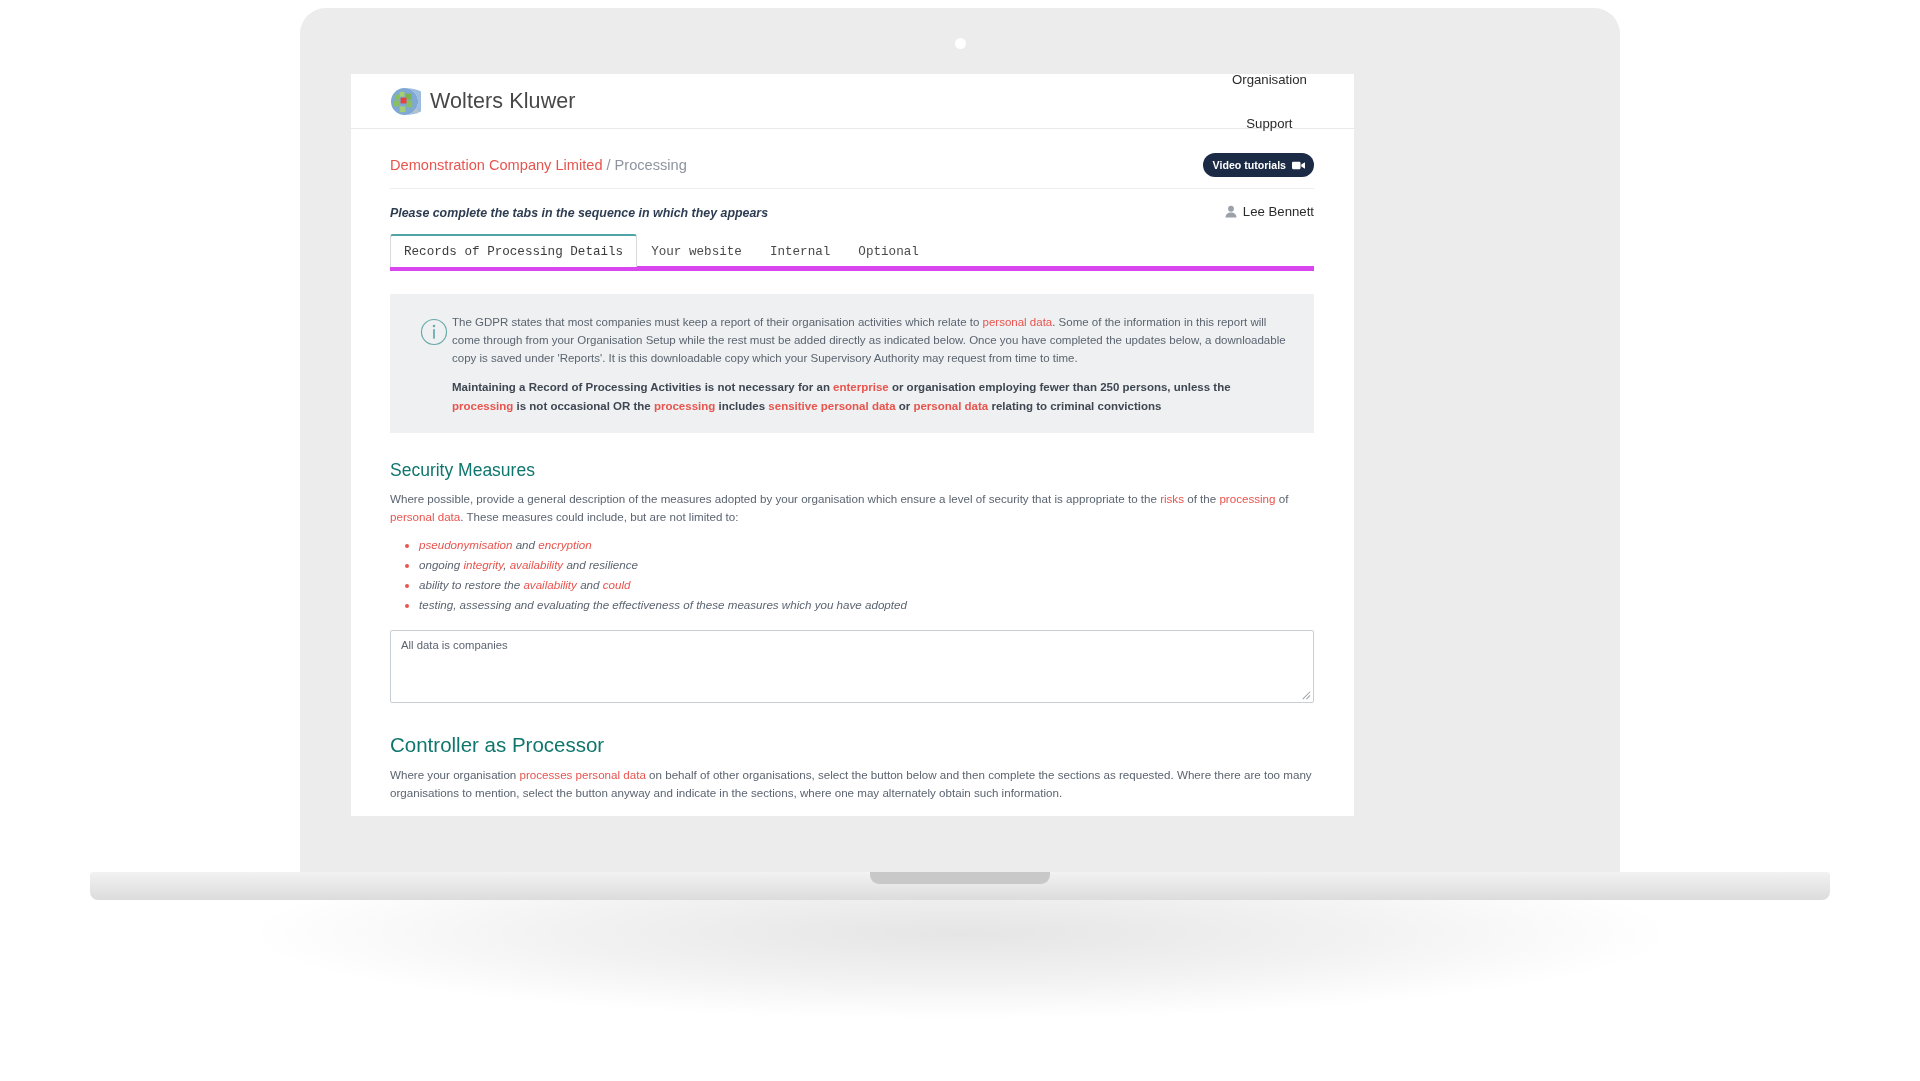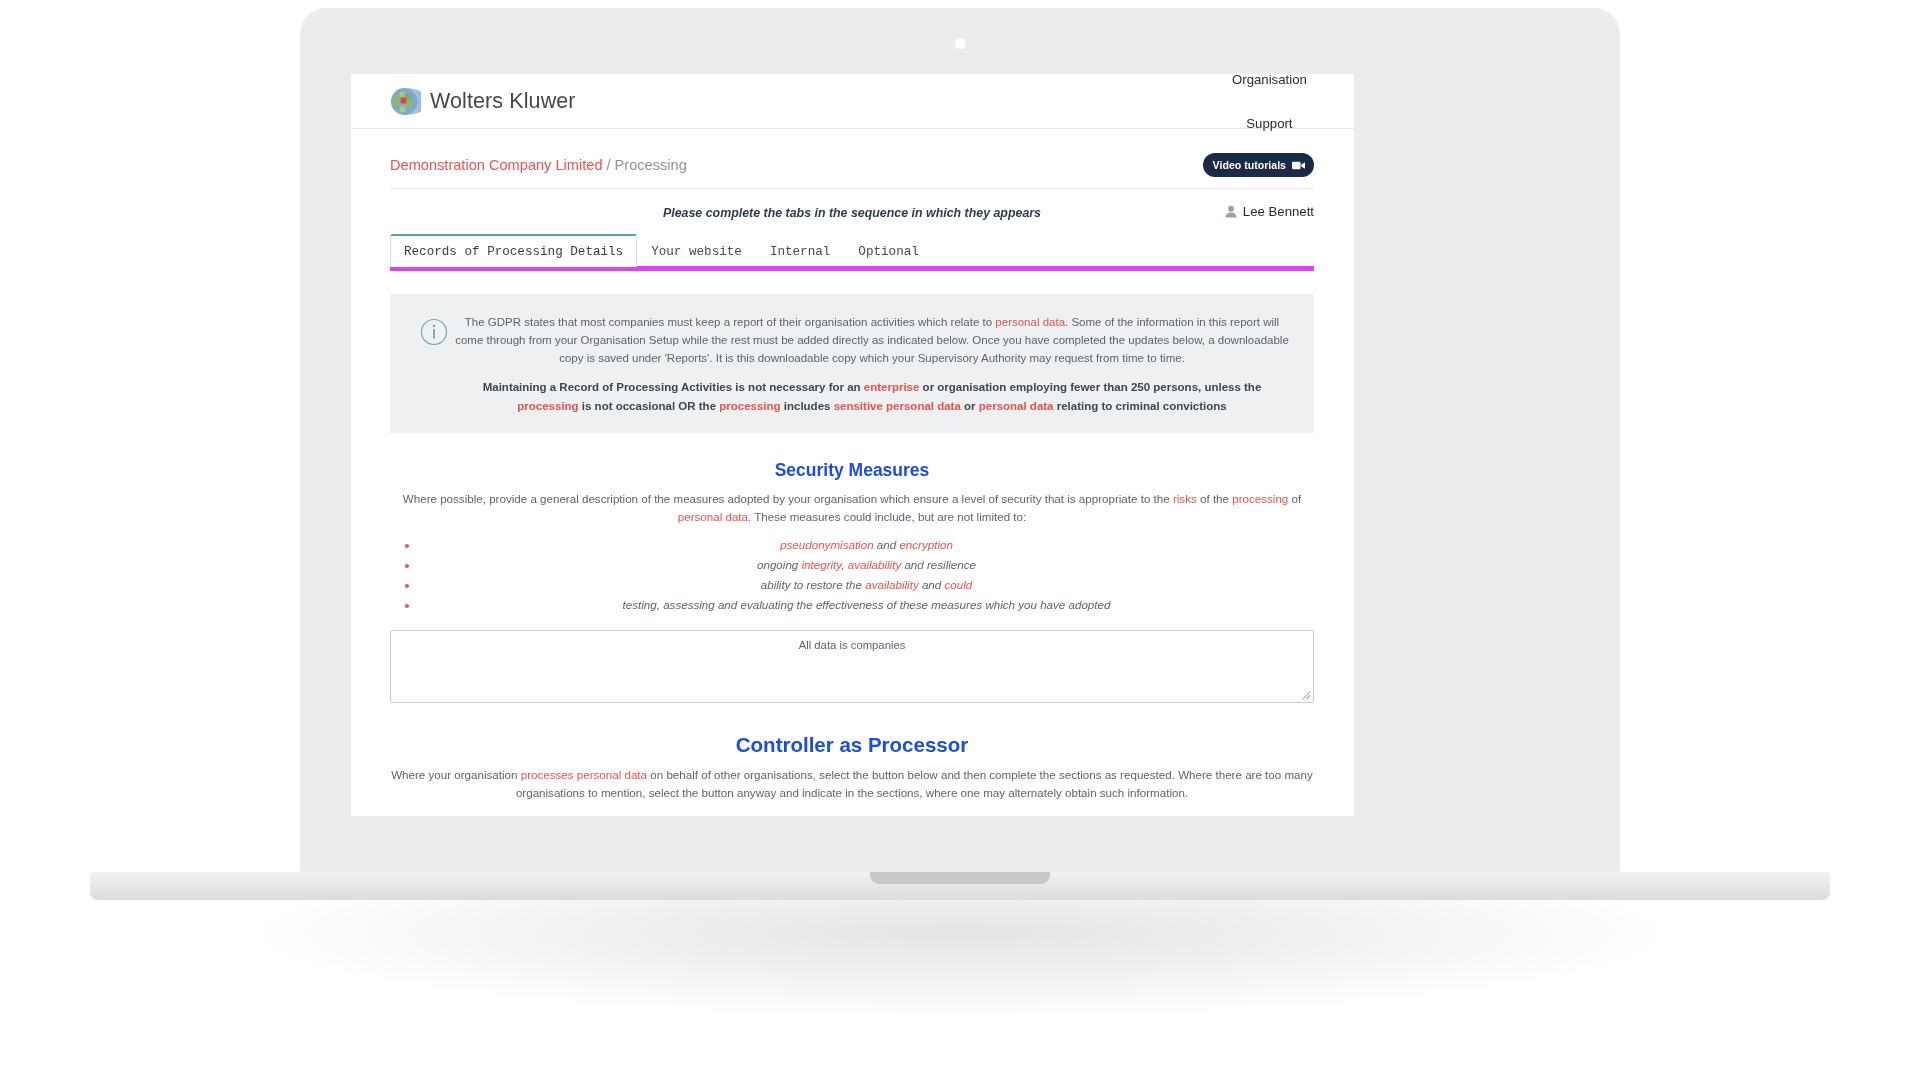--- a/index.html
+++ b/index.html
@@ -97,21 +97,21 @@
   }
   .nav-lang, .nav-user {
     display: flex; align-items: center; gap: 6px;
     font-size: 13.2px; color: #2b2b2b;
     cursor: pointer; white-space: nowrap;
   }
   .flag-icon { width: 17px; height: 11px; flex: 0 0 auto; display:block; }
   .user-icon { width: 12px; height: 13px; flex: 0 0 auto; display:block; }
 
   
-  .page { padding: 0 40px 0 39px; text-align: center; }
+  .page { padding: 0 40px 0 39px; }
 
   .crumbline {
     display: flex; align-items: center;
     padding-top: 24px; padding-bottom: 11px;
     border-bottom: 1px solid #eeeeee;
   }
   .crumb-company {
     font-size: 14.6px; color: #e8544e; cursor: pointer;
   }
   .crumb-sep { font-size: 14.6px; color: #8d949e; margin: 0 4px; }
@@ -188,23 +188,23 @@
     color: #3f4753;
     font-weight: bold;
     margin-top: 11px;
   }
   .hl { color: #e8544e; }
   .hl-b { color: #e8544e; font-weight: bold; }
 
   
   .section-title {
     font-size: 17.5px;
-    color: #1d4ed8;
+    color: #0f766e;
     margin-top: 27px;
-    font-weight: bold;
+    font-weight: normal;
   }
   .section-title.lg { font-size: 20.5px; margin-top: 30px; }
 
   .section-text {
     font-size: 11.6px;
     line-height: 1.6;
     color: #5b6470;
     margin-top: 9px;
   }
 

